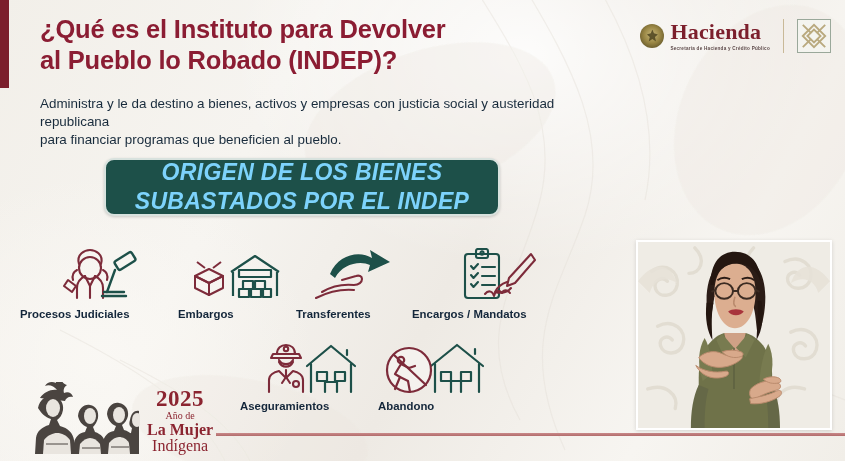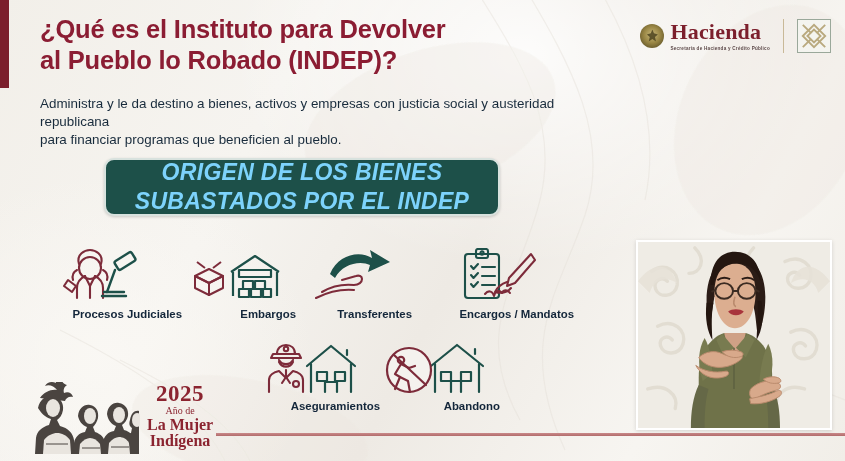--- a/index.html
+++ b/index.html
@@ -74,34 +74,34 @@
     background:#1d5049; border-radius:10px;
     border:2px solid #d8e2de;
     display:flex; flex-direction:column; align-items:center; justify-content:center;
     box-shadow:0 1px 3px rgba(0,0,0,.18);
   }
   .banner span {
     color:#7dd3fc; font-size:23px; font-weight:bold; line-height:1.28; letter-spacing:.3px;font-style:italic;
   }
 
   
-  .icon-cell { position:absolute; text-align:right; }
+  .icon-cell { position:absolute; text-align:left; }
   .icon-art { height:56px; display:flex; align-items:flex-end; justify-content:center; }
   .icon-label {
     margin-top:4px; font-size:11.4px; font-weight:bold; color:#13263a; white-space:nowrap;
   }
 
   
-  .mujer { position:absolute; left:30px; top:382px; display:flex; align-items:flex-start; gap:7px; }
+  .mujer { position:absolute; left:30px; top:382px; display:flex; align-items:flex-end; gap:7px; }
   .mujer-art { width:110px; height:72px; flex:none; }
   .mujer-txt { display:flex; flex-direction:column; align-items:center; color:#8b2430; line-height:1; }
   .m-2025 { font-family:"Liberation Serif", serif; font-size:23px; font-weight:bold; letter-spacing:.5px;}
   .m-ano { font-family:"Liberation Serif", serif; font-size:10px; margin-top:1px;}
   .m-l1 { font-family:"Liberation Serif", serif; font-size:16px; font-weight:bold; margin-top:1px;}
-  .m-l2 { font-family:"Liberation Serif", serif; font-size:16px; font-weight:bold; }
+  .m-l2 { font-family:"Liberation Serif", serif; font-size:16px; font-weight:normal; }
 
   
   .rule {
     position:absolute; left:216px; top:433px; right:0; height:3px;
     background:linear-gradient(#c98a8a,#b26b6b);
   }
 
   
   .video {
     position:absolute; left:636px; top:240px; width:196px; height:190px;

